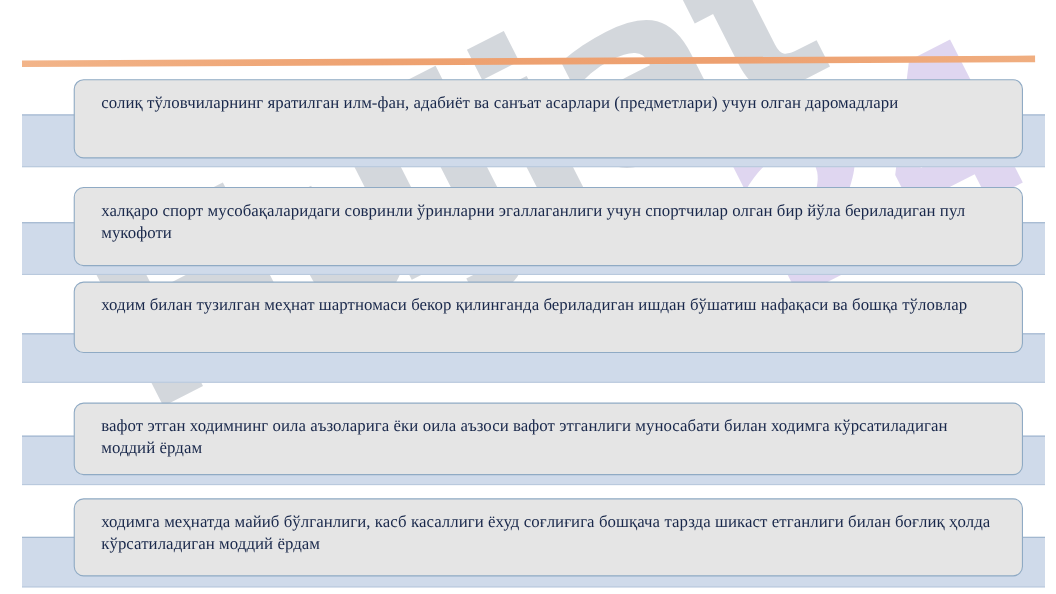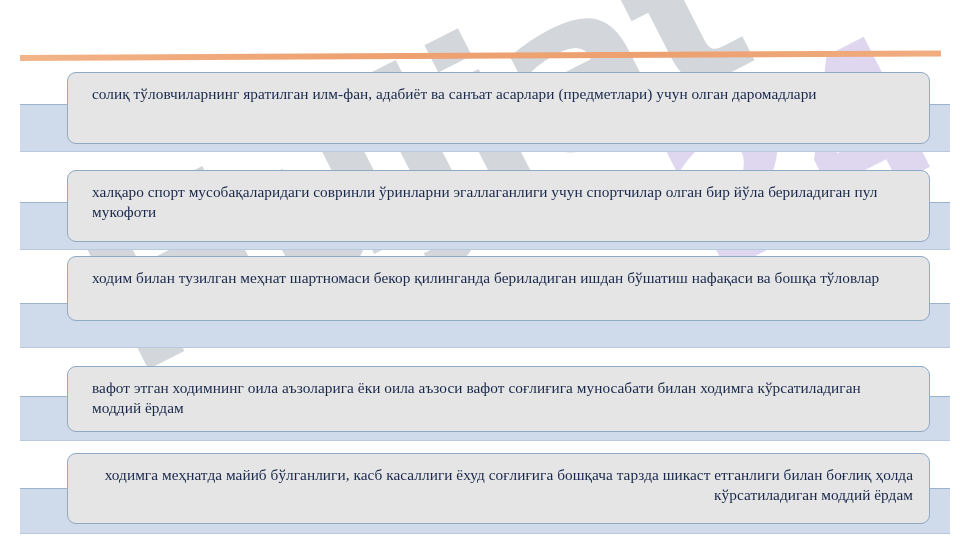--- a/index.html
+++ b/index.html
@@ -127,21 +127,21 @@
   #item-2 .plate { top: 202px; height: 46px; }
   #item-2 .card  { top: 170px; height: 72px; text-decoration: underline; }
 
   #item-3 .plate { top: 303px; height: 43px; }
   #item-3 .card  { top: 256px; height: 65px; }
 
   #item-4 .plate { top: 396px; height: 43px; }
   #item-4 .card  { top: 366px; height: 66px; }
 
   #item-5 .plate { top: 488px; height: 44px; }
-  #item-5 .card  { top: 453px; height: 71px; text-align: right; }
+  #item-5 .card  { top: 453px; height: 71px; }
 </style>
 </head>
 <body>
 
 <div id="slide">
 
   <div id="watermark">
     <div class="wm-text" id="wm-grey">Hujjat</div>
     <div class="wm-text" id="wm-purple">24</div>
   </div>
@@ -166,21 +166,21 @@
   <div class="item" id="item-3">
     <div class="plate"></div>
     <div class="card">
       <div class="card-text">ходим билан тузилган меҳнат шартномаси бекор қилинганда бериладиган ишдан бўшатиш нафақаси ва бошқа тўловлар</div>
     </div>
   </div>
 
   <div class="item" id="item-4">
     <div class="plate"></div>
     <div class="card">
-      <div class="card-text">вафот этган ходимнинг оила аъзоларига ёки оила аъзоси вафот соғлиғига муносабати билан ходимга кўрсатиладиган моддий ёрдам</div>
+      <div class="card-text">вафот этган ходимнинг оила аъзоларига ёки оила аъзоси вафот этганлиги муносабати билан ходимга кўрсатиладиган моддий ёрдам</div>
     </div>
   </div>
 
   <div class="item" id="item-5">
     <div class="plate"></div>
     <div class="card">
       <div class="card-text">ходимга меҳнатда майиб бўлганлиги, касб касаллиги ёхуд соғлиғига бошқача тарзда шикаст етганлиги билан боғлиқ ҳолда кўрсатиладиган моддий ёрдам</div>
     </div>
   </div>
 

